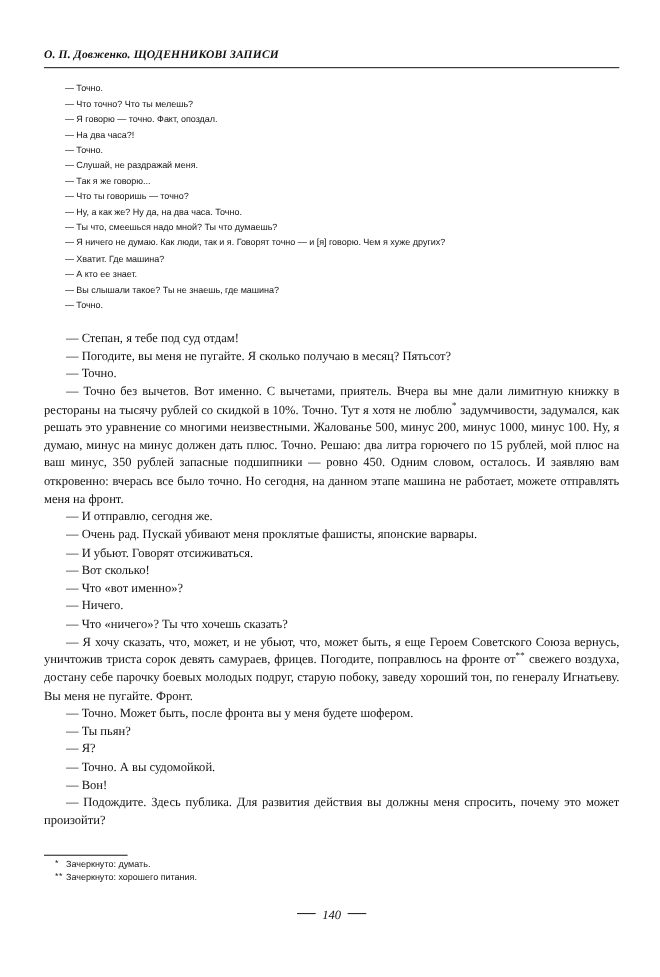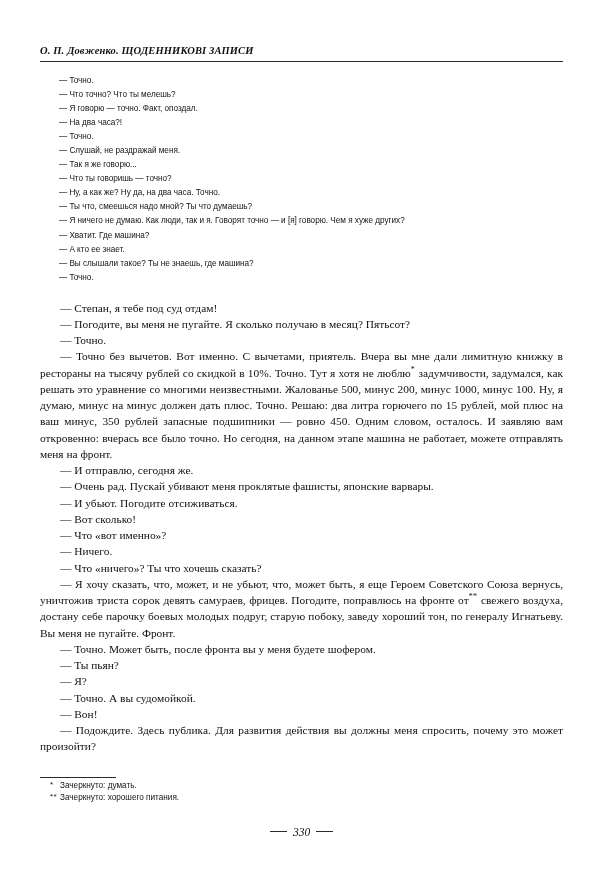--- a/index.html
+++ b/index.html
@@ -151,21 +151,21 @@
       <div class="line">— Точно.</div>
     </div>
 
   <div class="body-text" id="body-text">
       <p>— Степан, я тебе под суд отдам!</p>
       <p>— Погодите, вы меня не пугайте. Я сколько получаю в месяц? Пятьсот?</p>
       <p>— Точно.</p>
       <p><span>— Точно без вычетов. Вот именно. С вычетами, приятель. Вчера вы мне дали лимитную книжку в рестораны на тысячу рублей со скидкой в 10%. Точно. Тут я хотя не люблю</span><span class="fn-mark">*</span><span> задумчивости, задумался, как решать это уравнение со многими неизвестными. Жалованье 500, минус 200, минус 1000, минус 100. Ну, я думаю, минус на минус должен дать плюс. Точно. Решаю: два литра горючего по 15 рублей, мой плюс на ваш минус, 350 рублей запасные подшипники — ровно 450. Одним словом, осталось. И заявляю вам откровенно: вчерась все было точно. Но сегодня, на данном этапе машина не работает, можете отправлять меня на фронт.</span></p>
       <p>— И отправлю, сегодня же.</p>
       <p>— Очень рад. Пускай убивают меня проклятые фашисты, японские варвары.</p>
-      <p>— И убьют. Погодите отсиживаться.</p>
+      <p>— И убьют. Говорят отсиживаться.</p>
       <p>— Вот сколько!</p>
       <p>— Что «вот именно»?</p>
       <p>— Ничего.</p>
       <p>— Что «ничего»? Ты что хочешь сказать?</p>
       <p><span>— Я хочу сказать, что, может, и не убьют, что, может быть, я еще Героем Советского Союза вернусь, уничтожив триста сорок девять самураев, фрицев. Погодите, поправлюсь на фронте от</span><span class="fn-mark">**</span><span> свежего воздуха, достану себе парочку боевых молодых подруг, старую побоку, заведу хороший тон, по генералу Игнатьеву. Вы меня не пугайте. Фронт.</span></p>
       <p>— Точно. Может быть, после фронта вы у меня будете шофером.</p>
       <p>— Ты пьян?</p>
       <p>— Я?</p>
       <p>— Точно. А вы судомойкой.</p>
       <p>— Вон!</p>
@@ -174,16 +174,16 @@
 
   <div class="footnotes">
     <div class="fn-rule"></div>
     <div id="footnote-list">
         <div class="fn"><span class="mk">*</span><span>Зачеркнуто: думать.</span></div>
         <div class="fn"><span class="mk">**</span><span>Зачеркнуто: хорошего питания.</span></div>
       </div>
   </div>
 
   <div class="folio">
-    <span class="dash"></span><span>330</span><span class="dash"></span>
+    <span class="dash"></span><span>140</span><span class="dash"></span>
   </div>
 
 </div>
 
 </body></html>

